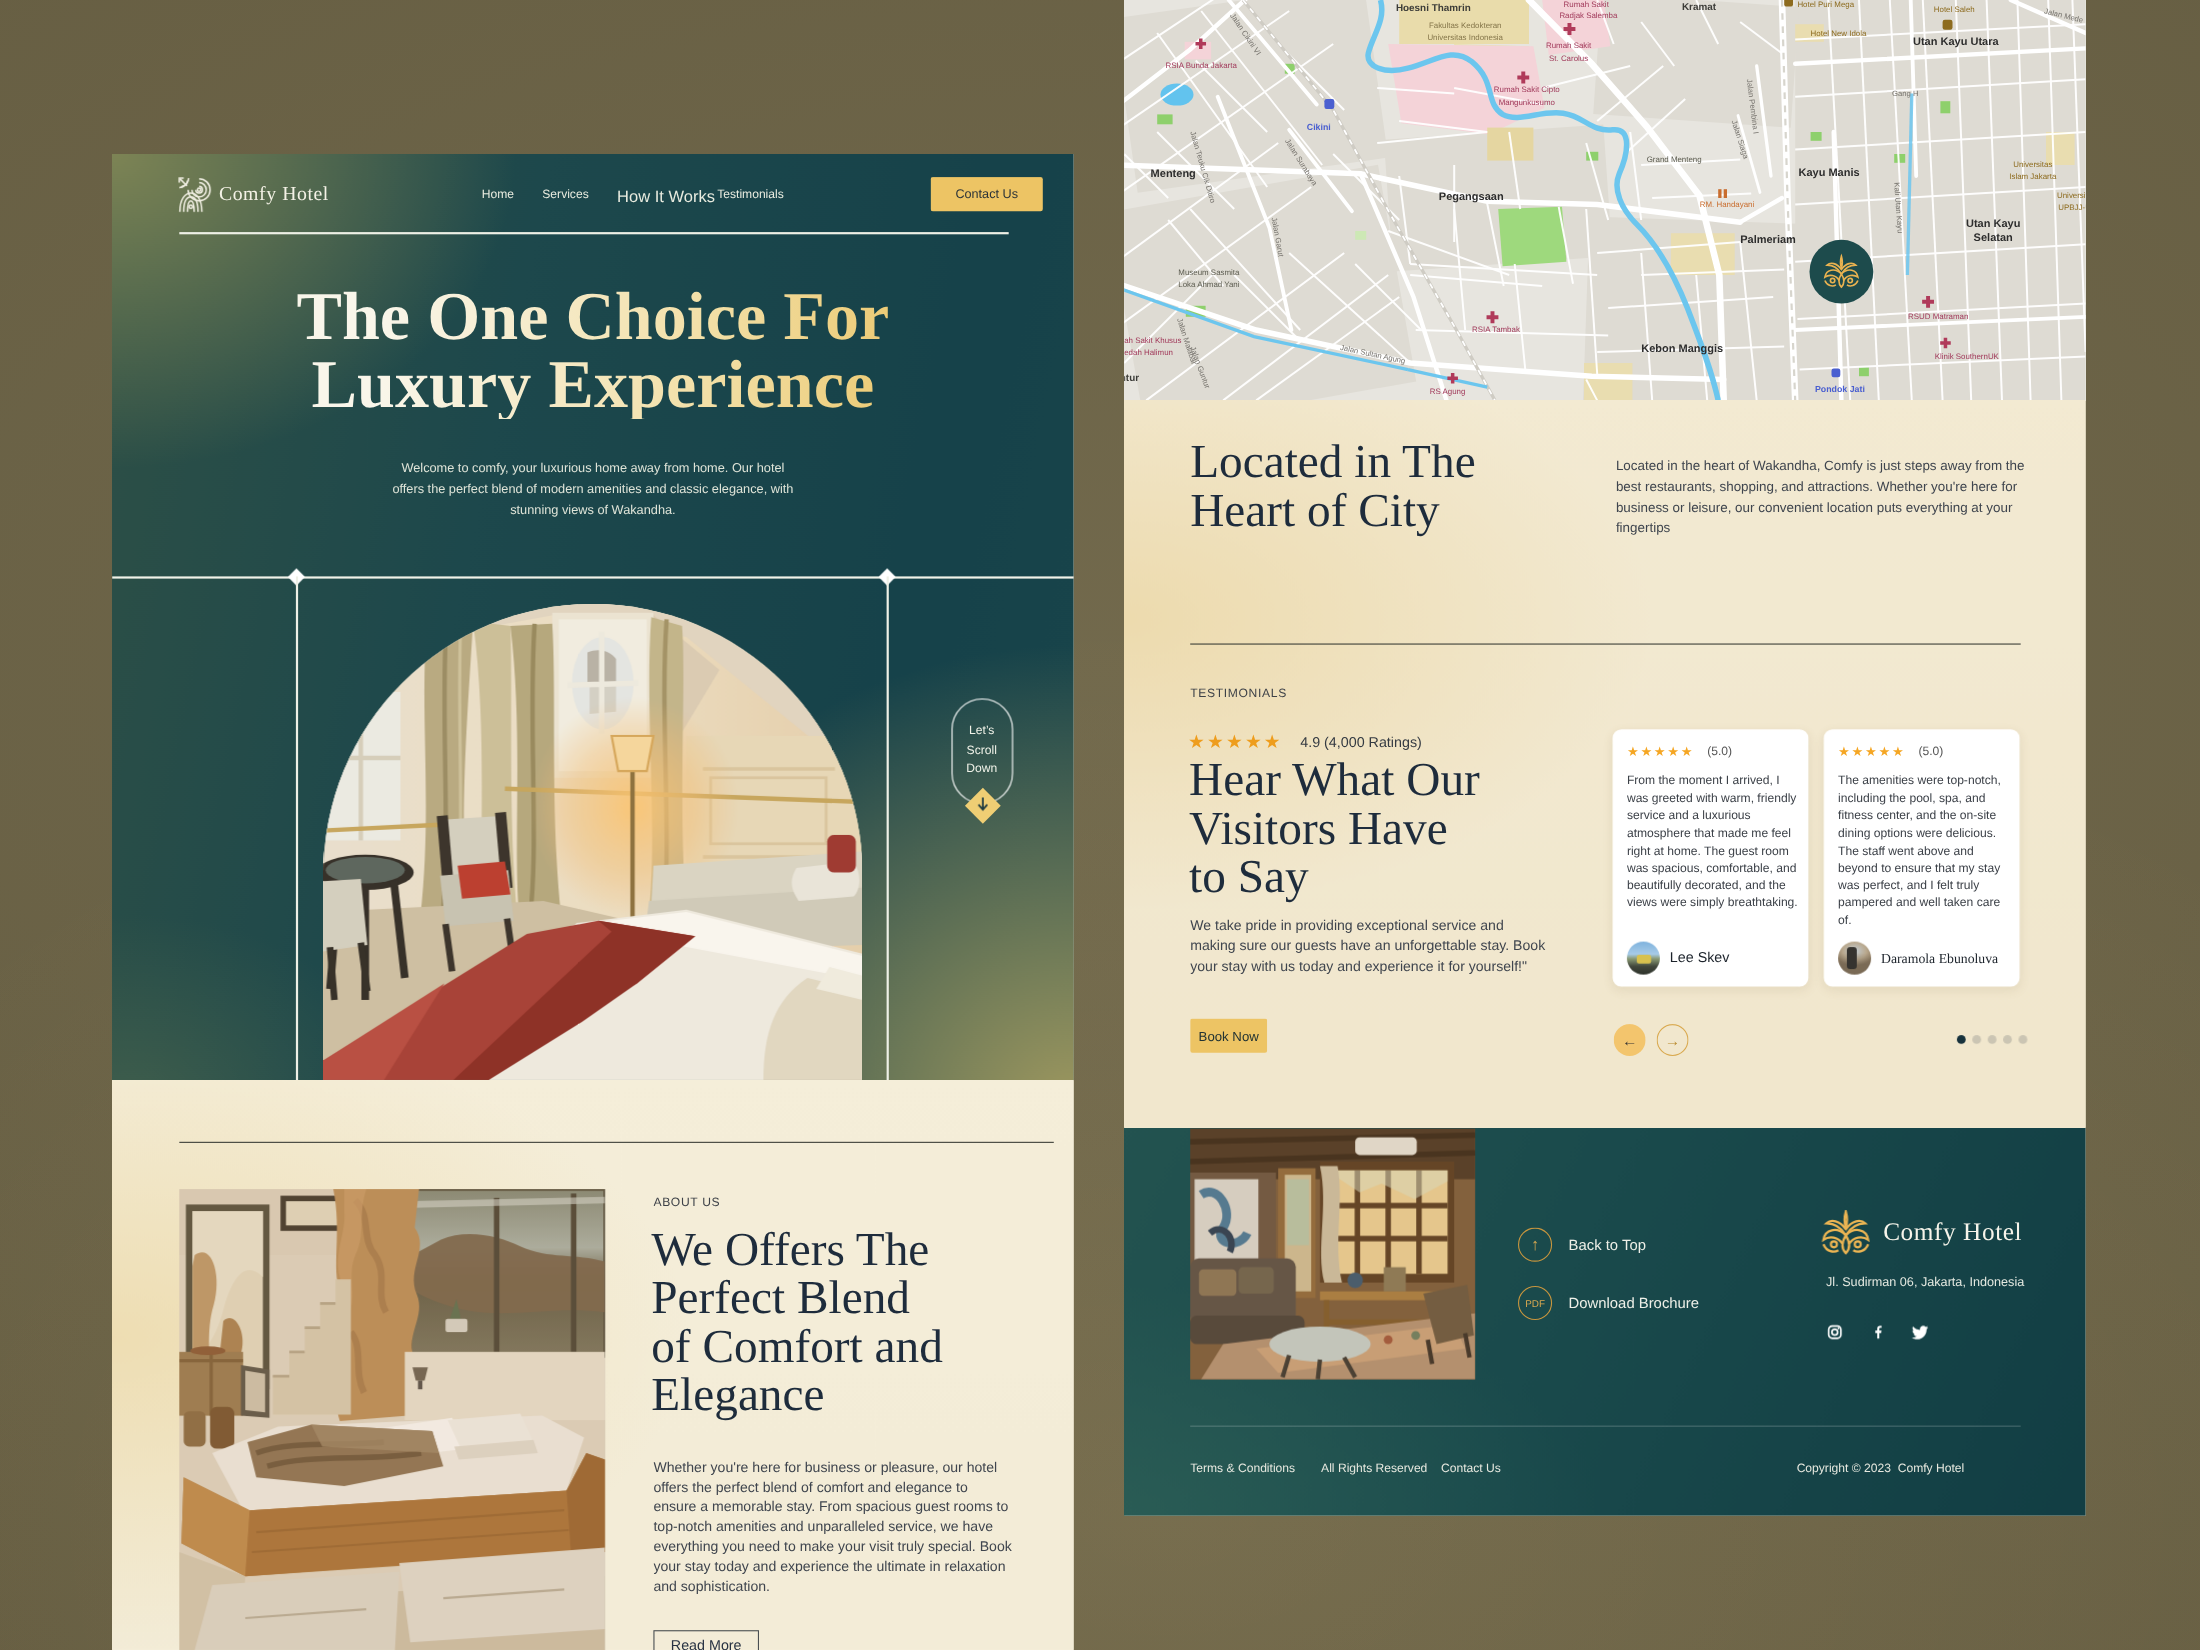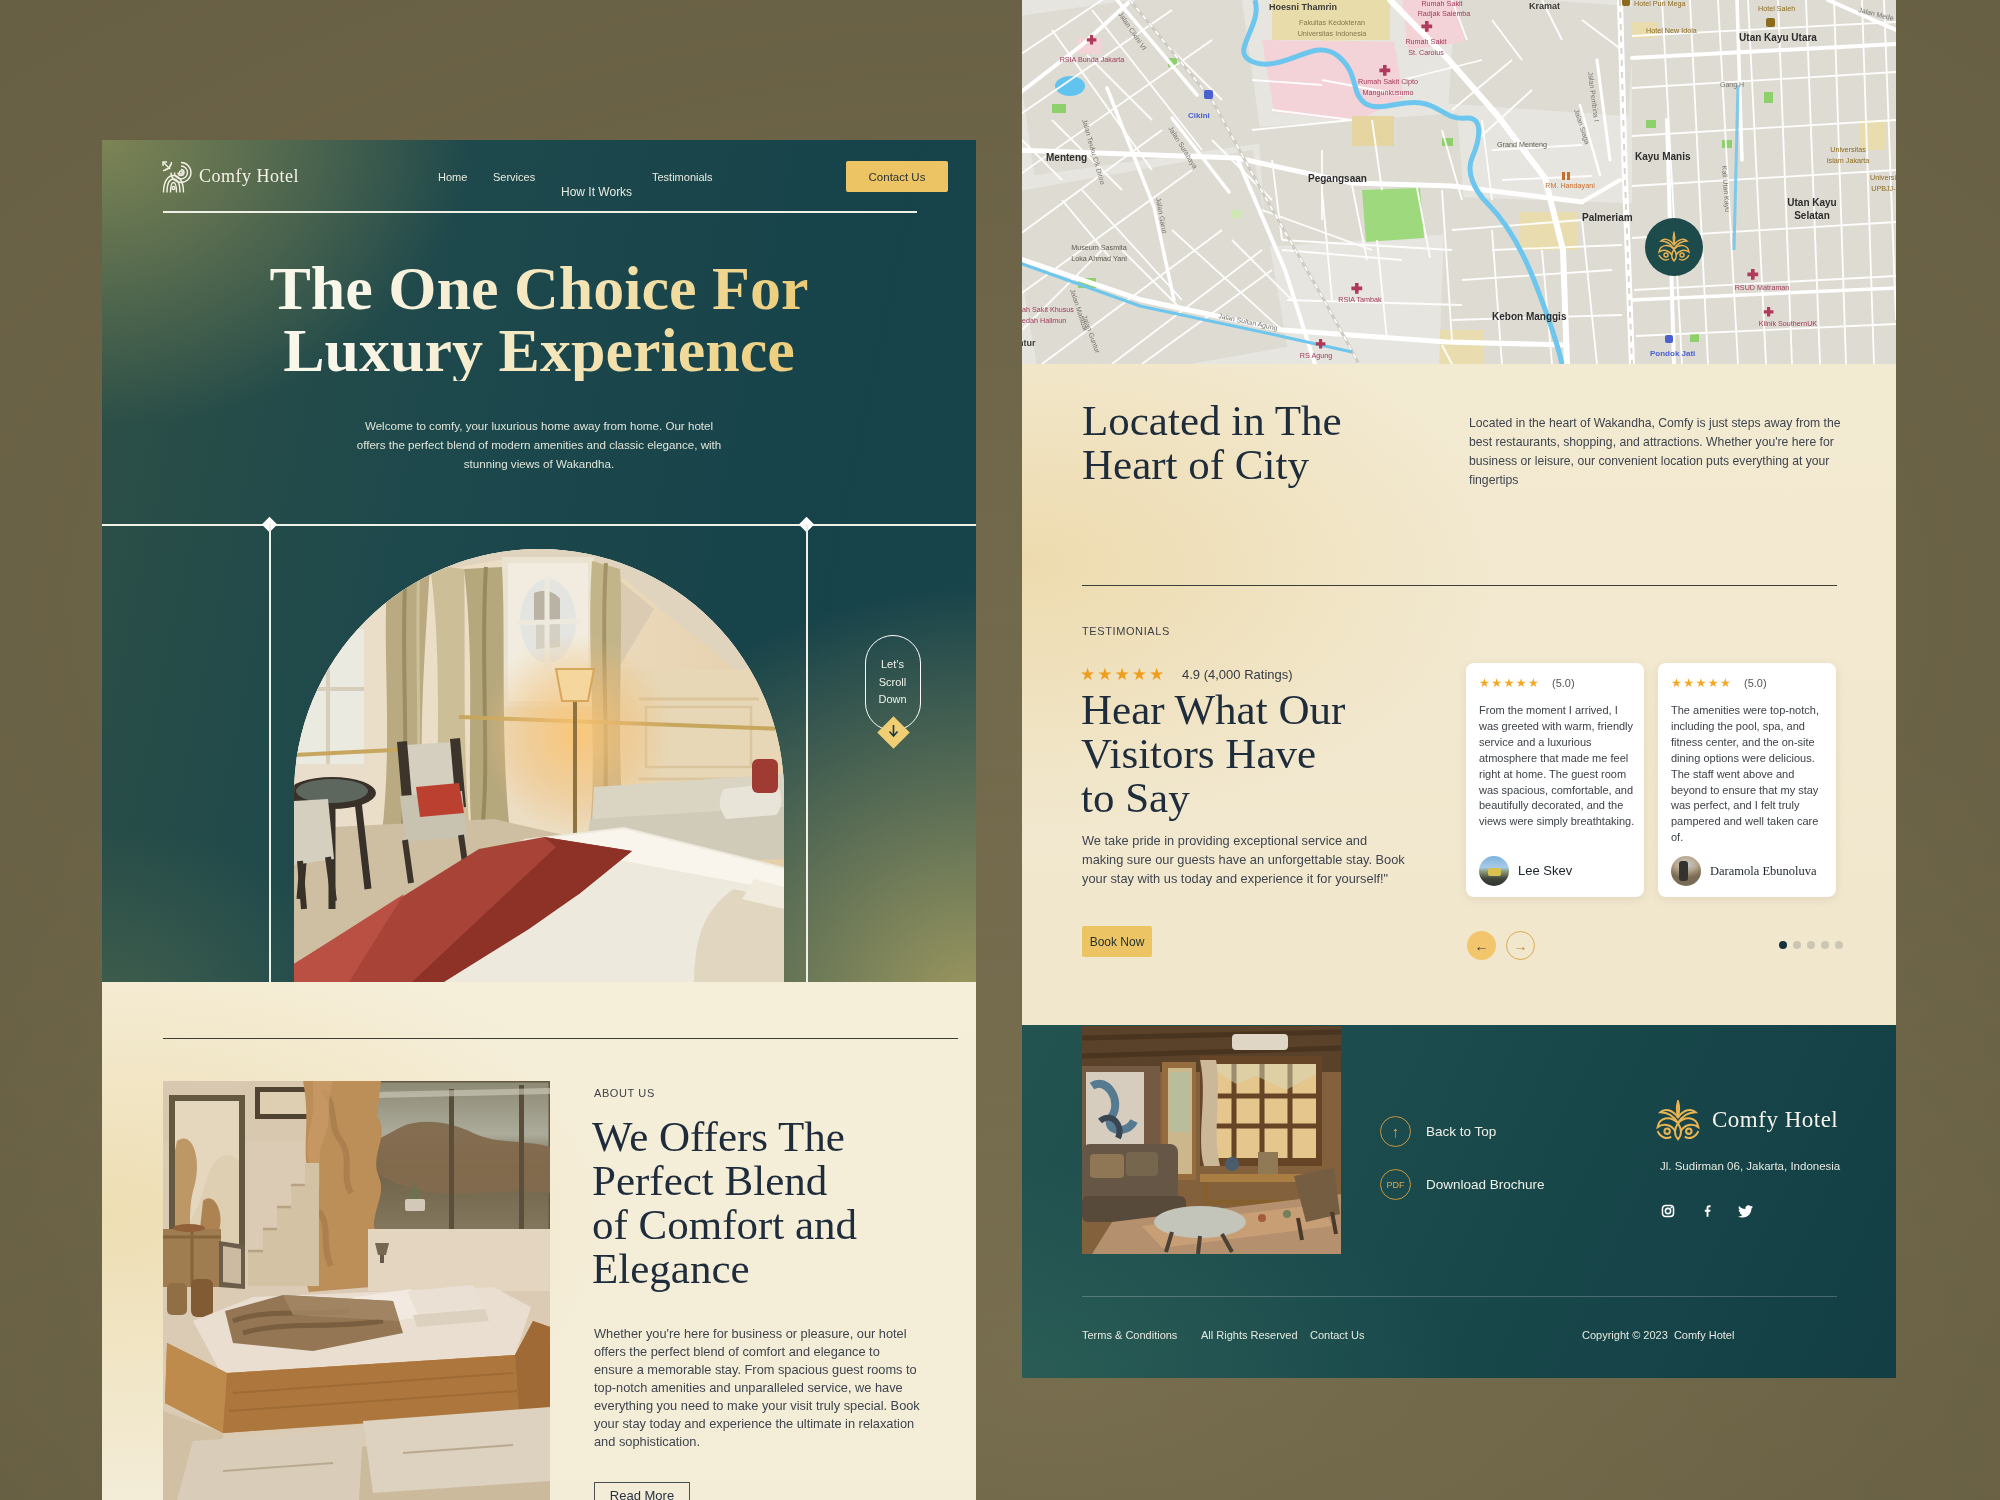--- a/index.html
+++ b/index.html
@@ -36,21 +36,21 @@
     <path d="M1.5 1.5 L8 8"></path>
     <path d="M1 9.5 C4.8 9.5 8 6.8 8.6 3"></path>
     <path d="M9.5 1 C9.5 4.8 6.8 8 3 8.6"></path>
     <path d="M1 5 L1 1 L5 1"></path>
   </svg>
 
   <div class="abs serif" style="left:97px;top:26px;font-size:18px;color:#f4f2e6;letter-spacing:.5px;">Comfy Hotel</div>
 
   <div class="abs" style="left:336px;top:31px;font-size:11px;color:#e8ebdf;">Home</div>
   <div class="abs" style="left:391px;top:31px;font-size:11px;color:#e8ebdf;">Services</div>
-  <div class="abs" style="left:459px;top:31px;font-size:12px;color:#e8ebdf;margin-top:14px;">How It Works</div>
+  <div class="abs" style="left:459px;top:31px;font-size:15px;color:#e8ebdf;">How It Works</div>
   <div class="abs" style="left:550px;top:31px;font-size:11px;color:#e8ebdf;">Testimonials</div>
 
   <div class="abs" style="left:744px;top:21px;width:102px;height:31px;background:#edc464;border-radius:2px;
        display:flex;align-items:center;justify-content:center;font-size:11.5px;color:#2b3338;">Contact Us</div>
 
   <div class="abs" style="left:61px;top:71px;width:754px;height:1.5px;background:#eef0e6;"></div>
 
   <div class="abs serif" style="left:0;top:117px;width:874px;text-align:center;font-size:62px;line-height:62px;
        background:linear-gradient(92deg,#f9f6ea 28%,#f2dfa6 62%,#e8bc52 95%);
        -webkit-background-clip:text;background-clip:text;color:transparent;font-weight:bold;">The One Choice For<br>Luxury Experience</div>
@@ -662,14 +662,14 @@
 
   <svg class="abs" style="left:716px;top:1205px;" width="15" height="13" viewBox="0 0 24 20" fill="#fff">
     <path d="M24 2.4 c-.9.4-1.8.7-2.8.8 1-.6 1.8-1.6 2.1-2.7 -.9.6-2 1-3.1 1.2 C19.3.7 18.1.1 16.7.1 c-2.7 0-4.9 2.2-4.9 4.9 0 .4 0 .8.1 1.1 C7.8 5.9 4.2 4 1.7 1.1 1.2 1.8 1 2.6 1 3.5 c0 1.7.9 3.2 2.2 4.1 -.8 0-1.6-.2-2.2-.6 v.1 c0 2.4 1.7 4.4 3.9 4.8 -.4.1-.8.2-1.3.2 -.3 0-.6 0-.9-.1 .6 2 2.4 3.4 4.6 3.4 -1.7 1.3-3.8 2.1-6.1 2.1 -.4 0-.8 0-1.2-.1 2.2 1.4 4.8 2.2 7.5 2.2 9.1 0 14-7.5 14-14 v-.6 c1-.7 1.8-1.6 2.5-2.6 Z"></path>
   </svg>
 
   <div class="abs" style="left:60px;top:1296px;width:755px;height:1px;background:rgba(255,255,255,0.22);"></div>
 
   <div class="abs" style="left:60px;top:1329px;font-size:11px;color:#e6e8df;">Terms &amp; Conditions</div>
   <div class="abs" style="left:179px;top:1329px;font-size:11px;color:#e6e8df;">All Rights Reserved</div>
   <div class="abs" style="left:288px;top:1329px;font-size:11px;color:#e6e8df;">Contact Us</div>
-  <div class="abs" style="left:560px;top:1329px;width:255px;text-align:left;font-size:11px;color:#e6e8df;">Copyright © 2023&nbsp; Comfy Hotel</div>
+  <div class="abs" style="left:560px;top:1329px;width:255px;text-align:center;font-size:11px;color:#e6e8df;">Copyright © 2023&nbsp; Comfy Hotel</div>
 </div>
 
 </body></html>

